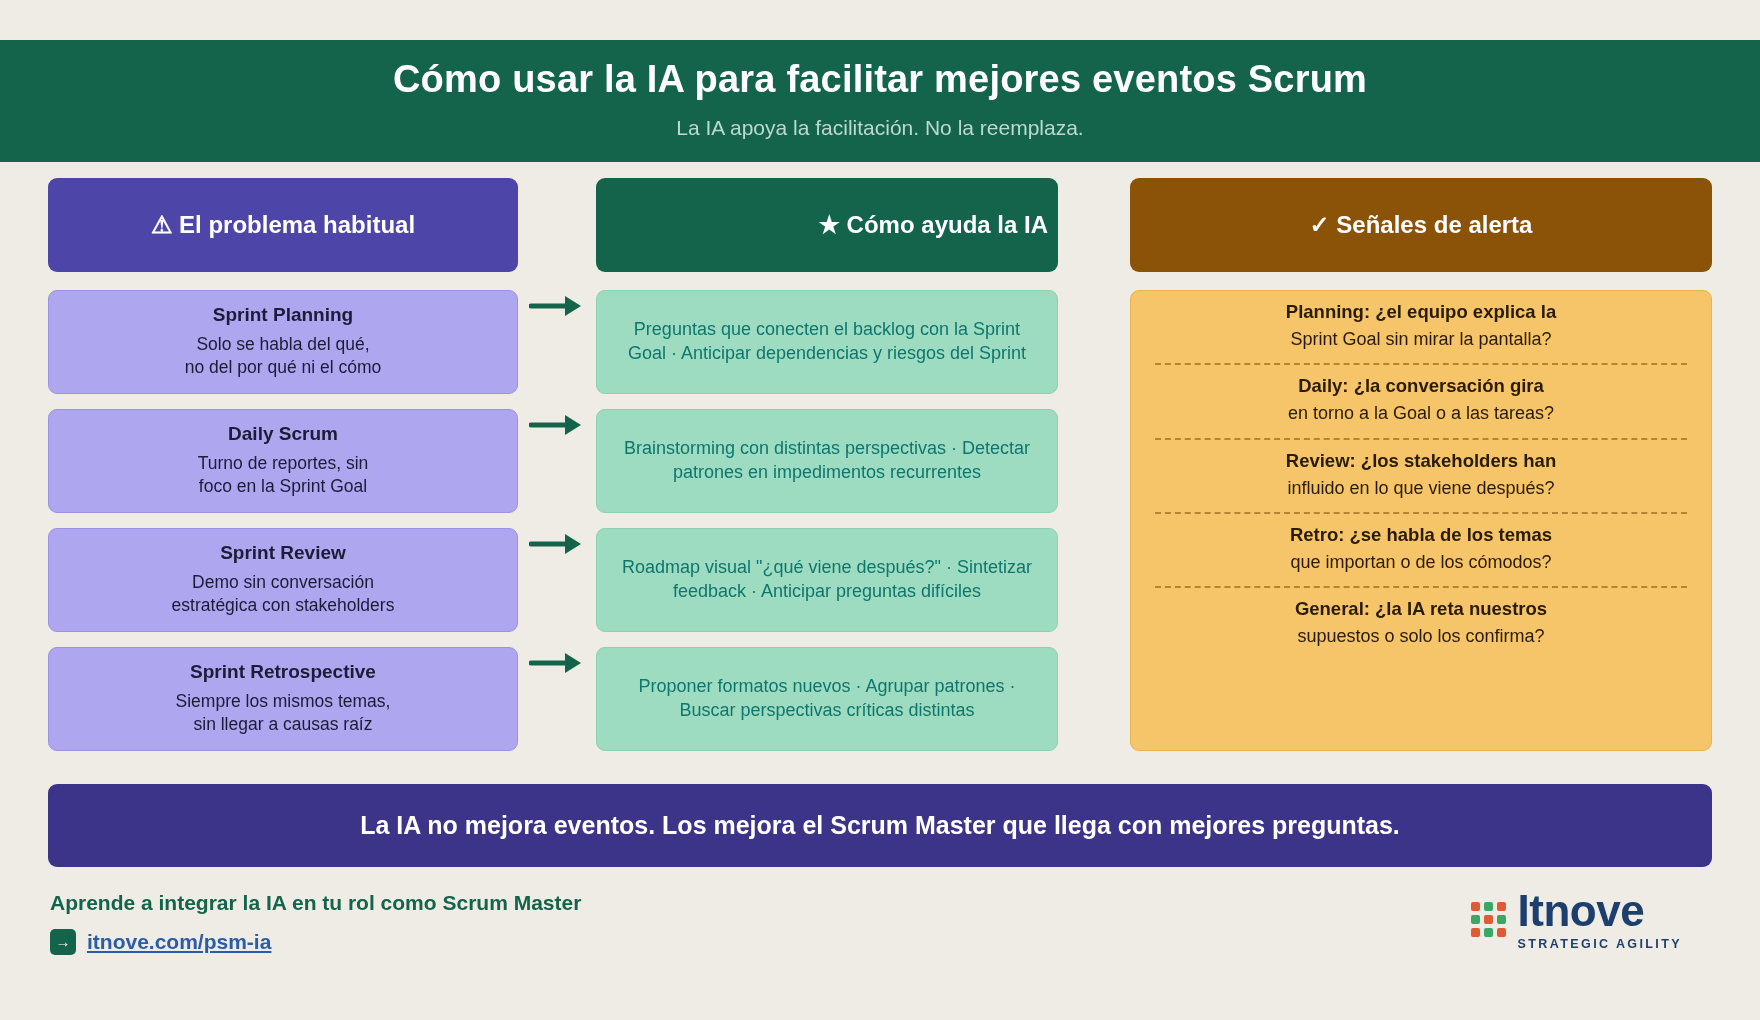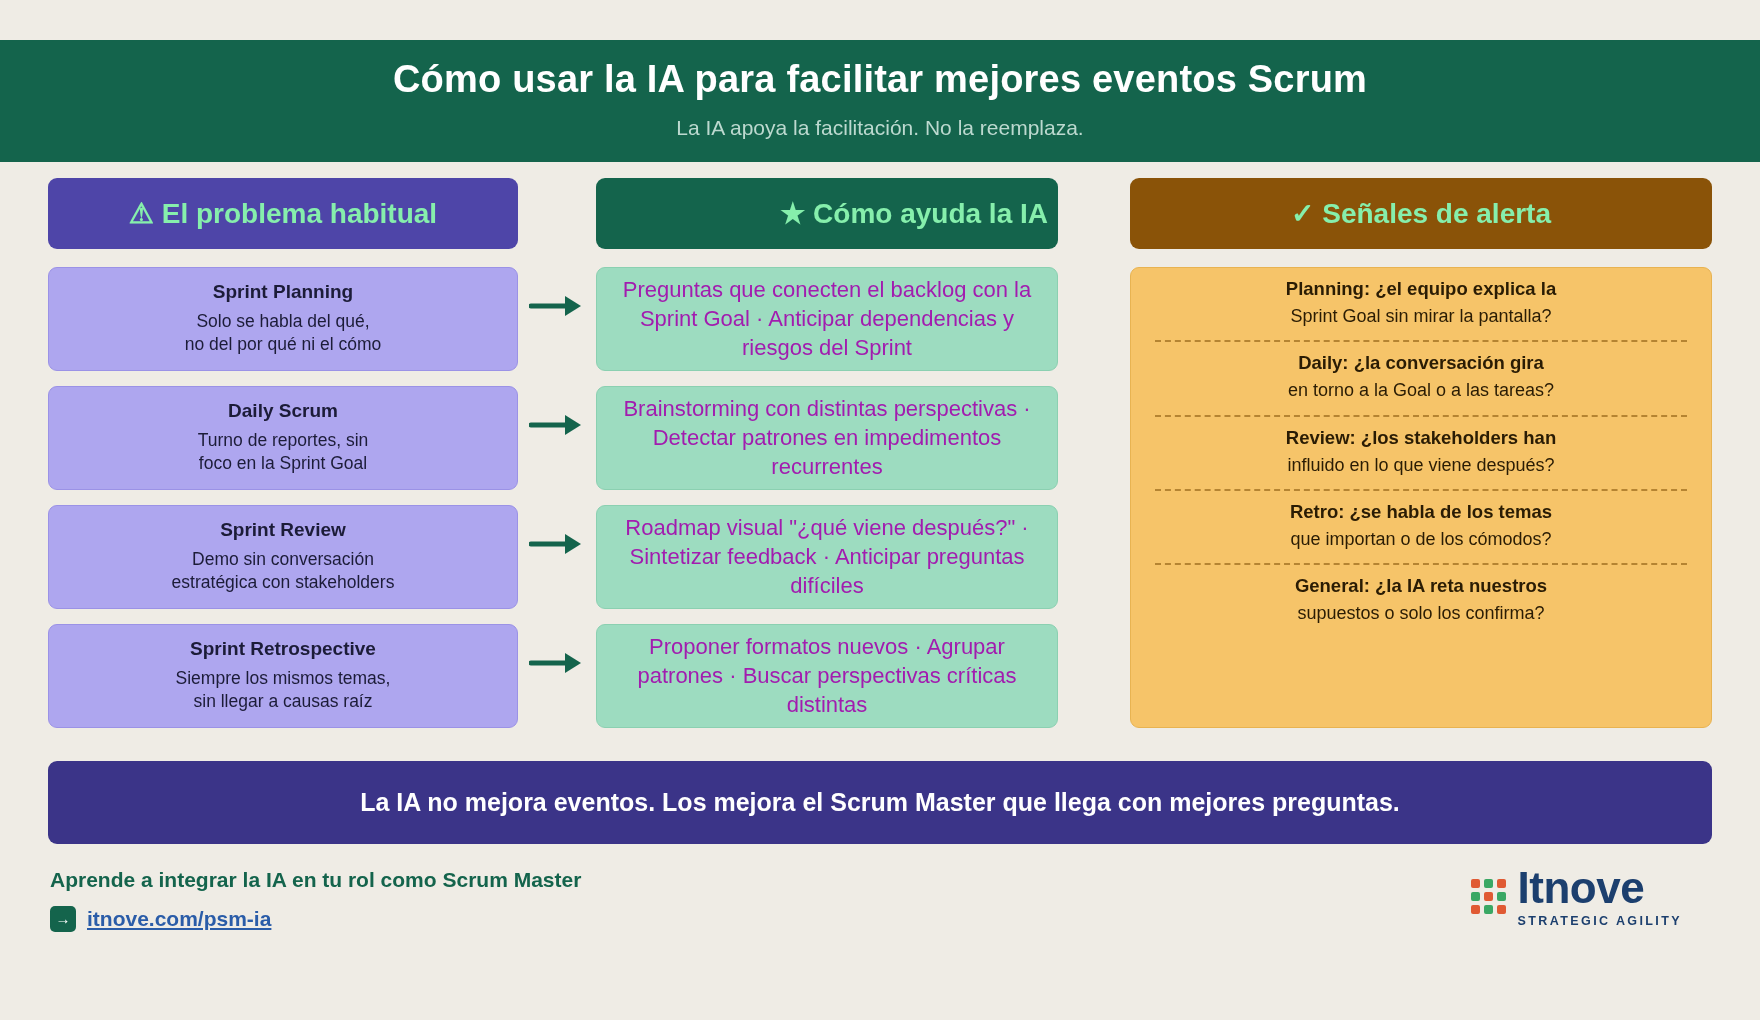--- a/index.html
+++ b/index.html
@@ -55,24 +55,24 @@
   }
   .col-left { width: 470px; flex: 0 0 470px; }
   .col-arrows { width: 78px; flex: 0 0 78px; }
   .col-mid { width: 462px; flex: 0 0 462px; }
   .col-gap { width: 72px; flex: 0 0 72px; }
   .col-right { flex: 1 1 auto; }
 
   .col-header {
     border-radius: 9px;
     text-align: center;
-    color: #86efac;
-    font-size: 28px;
-    font-weight: bold;
-    padding: 19px 10px;
+    color: #ffffff;
+    font-size: 24px;
+    font-weight: bold;
+    padding: 33px 10px;
     margin-bottom: 18px;
   }
   .hdr-problem { background: #4e45a8; }
   .hdr-ai      { background: #14644c; text-align: right; }
   .hdr-alert   { background: #8a5308; }
 
   
   .card {
     border-radius: 9px;
     text-align: center;
@@ -93,24 +93,24 @@
     font-weight: bold;
     margin-bottom: 7px;
   }
   .card-problem .d {
     font-size: 17.5px;
     line-height: 1.3;
   }
   .card-ai {
     background: #9ddcc0;
     border: 1px solid #8bd0b1;
-    color: #a21caf;
+    color: #0f766e;
     height: 104px;
     margin-bottom: 15px;
-    font-size: 22px;
+    font-size: 18px;
     line-height: 1.33;
   }
 
   
   .arrow-wrap {
     height: 104px;
     margin-bottom: 15px;
     display: flex;
     align-items: center;
     justify-content: center;

